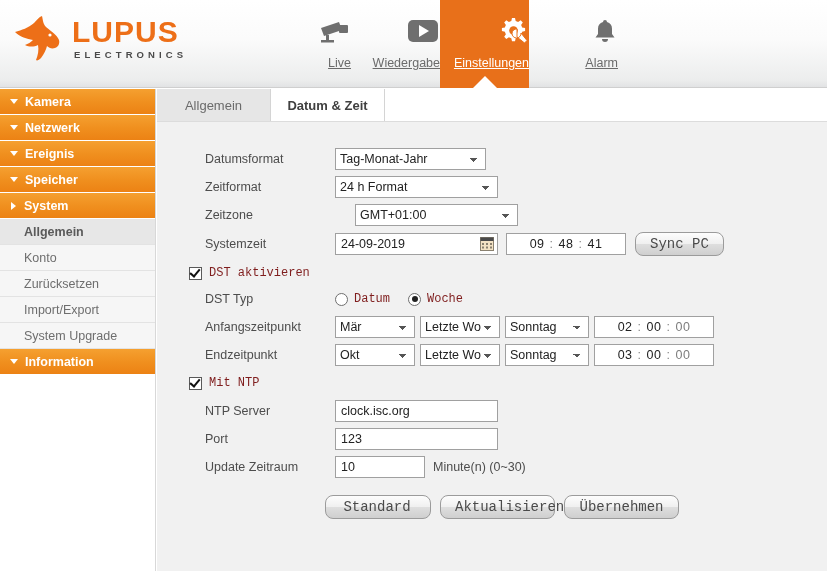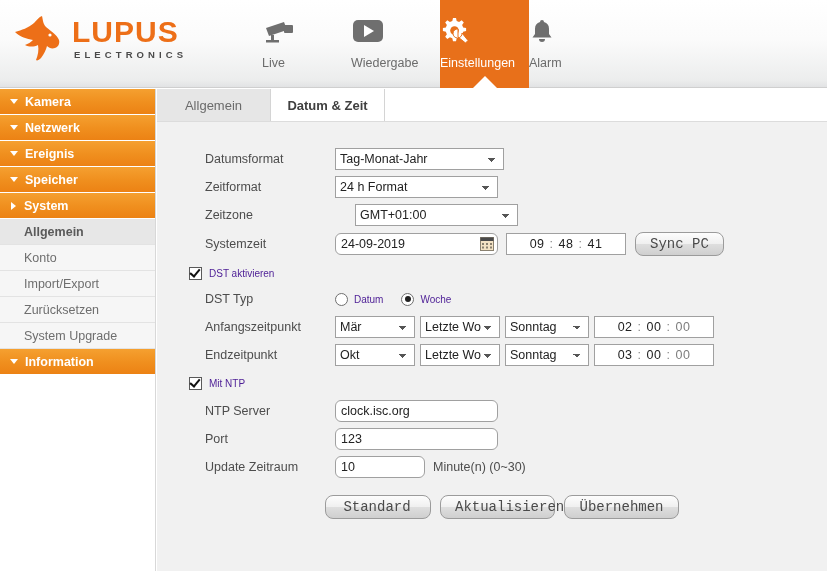--- a/index.html
+++ b/index.html
@@ -42,25 +42,26 @@
 
   .nav {
     position: absolute; left: 262px; top: 0;
     height: 88px;
     display: flex; align-items: stretch;
   }
   .nav-item {
     position: relative;
     width: 89px; height: 88px;
     display: flex; flex-direction: column;
-    align-items: flex-start; justify-content: flex-start;
+    align-items: flex-end; justify-content: flex-start;
     padding-top: 13px;
     box-sizing: border-box;
     color: #6b6b6b;
     cursor: pointer;
+    text-decoration: underline;
   }
   .nav-icon { height: 36px; display: flex; align-items: center; justify-content: center; }
   .nav-label { font-size: 12.5px; margin-top: 7px; line-height: 14px; }
   .nav-item.active { background: #E8701A; color: #ffffff; }
   .nav-item.active .nav-notch {
     position: absolute; left: 50%; bottom: -1px;
     transform: translateX(-50%);
     width: 0; height: 0;
     border-left: 13px solid transparent;
     border-right: 13px solid transparent;
@@ -173,21 +174,21 @@
   }
   select.ui {
     padding-right: 18px;
     background-image:
       linear-gradient(45deg, transparent 50%, #555 50%),
       linear-gradient(135deg, #555 50%, transparent 50%);
     background-position: calc(100% - 11px) 9px, calc(100% - 7px) 9px;
     background-size: 4px 4px, 4px 4px;
     background-repeat: no-repeat;
   }
-  input.ui { padding-left: 5px; border-radius: 6px; }
+  input.ui { padding-left: 5px; }
 
   .timebox {
     height: 22px; width: 120px;
     border: 1px solid #a0a0a0;
     background: #ffffff;
     display: flex; align-items: center; justify-content: center;
     font-size: 12.5px; color: #222;
     box-sizing: border-box;
     letter-spacing: 0.5px;
   }
@@ -237,21 +238,21 @@
     background: #ffffff;
     display: inline-flex; align-items: center; justify-content: center;
     box-sizing: border-box; margin-right: 6px;
     cursor: pointer;
   }
   .radio.on::after {
     content: "";
     width: 6px; height: 6px; border-radius: 50%;
     background: #222;
   }
-  .inline-txt { font-size: 10px; color: #4c1d95; margin-right: 18px; }
+  .inline-txt { font-size: 12px; color: #7f1d1d; margin-right: 18px; font-family: Liberation Mono, monospace; }
   .hint { font-size: 12.5px; color: #4d4d4d; margin-left: 8px; }
 </style>
 </head>
 <body>
 
 <div class="app">
 
   <div class="header">
 
     <div class="logo">
@@ -341,24 +342,24 @@
       <span>System</span>
     </div>
 
     <div class="side-sub active">
       <span>Allgemein</span>
     </div>
     <div class="side-sub">
       <span>Konto</span>
     </div>
     <div class="side-sub">
+      <span>Zurücksetzen</span>
+    </div>
+    <div class="side-sub">
       <span>Import/Export</span>
-    </div>
-    <div class="side-sub">
-      <span>Zurücksetzen</span>
     </div>
     <div class="side-sub">
       <span>System Upgrade</span>
     </div>
 
     <div class="side-top">
       <span class="caret"></span>
       <span>Information</span>
     </div>
   </div>
@@ -371,21 +372,21 @@
       </div>
       <div class="tab active">
         <span>Datum &amp; Zeit</span>
       </div>
     </div>
 
     <div class="panel">
 
       <div class="row" style="left:48px; top:26px;">
         <div class="lbl">Datumsformat</div>
-        <select class="ui" style="width:169px;">
+        <select class="ui" style="width:151px;">
           <option>Tag-Monat-Jahr</option>
         </select>
       </div>
 
       <div class="row" style="left:48px; top:54px;">
         <div class="lbl">Zeitformat</div>
         <select class="ui" style="width:163px;">
           <option>24 h Format</option>
         </select>
       </div>

